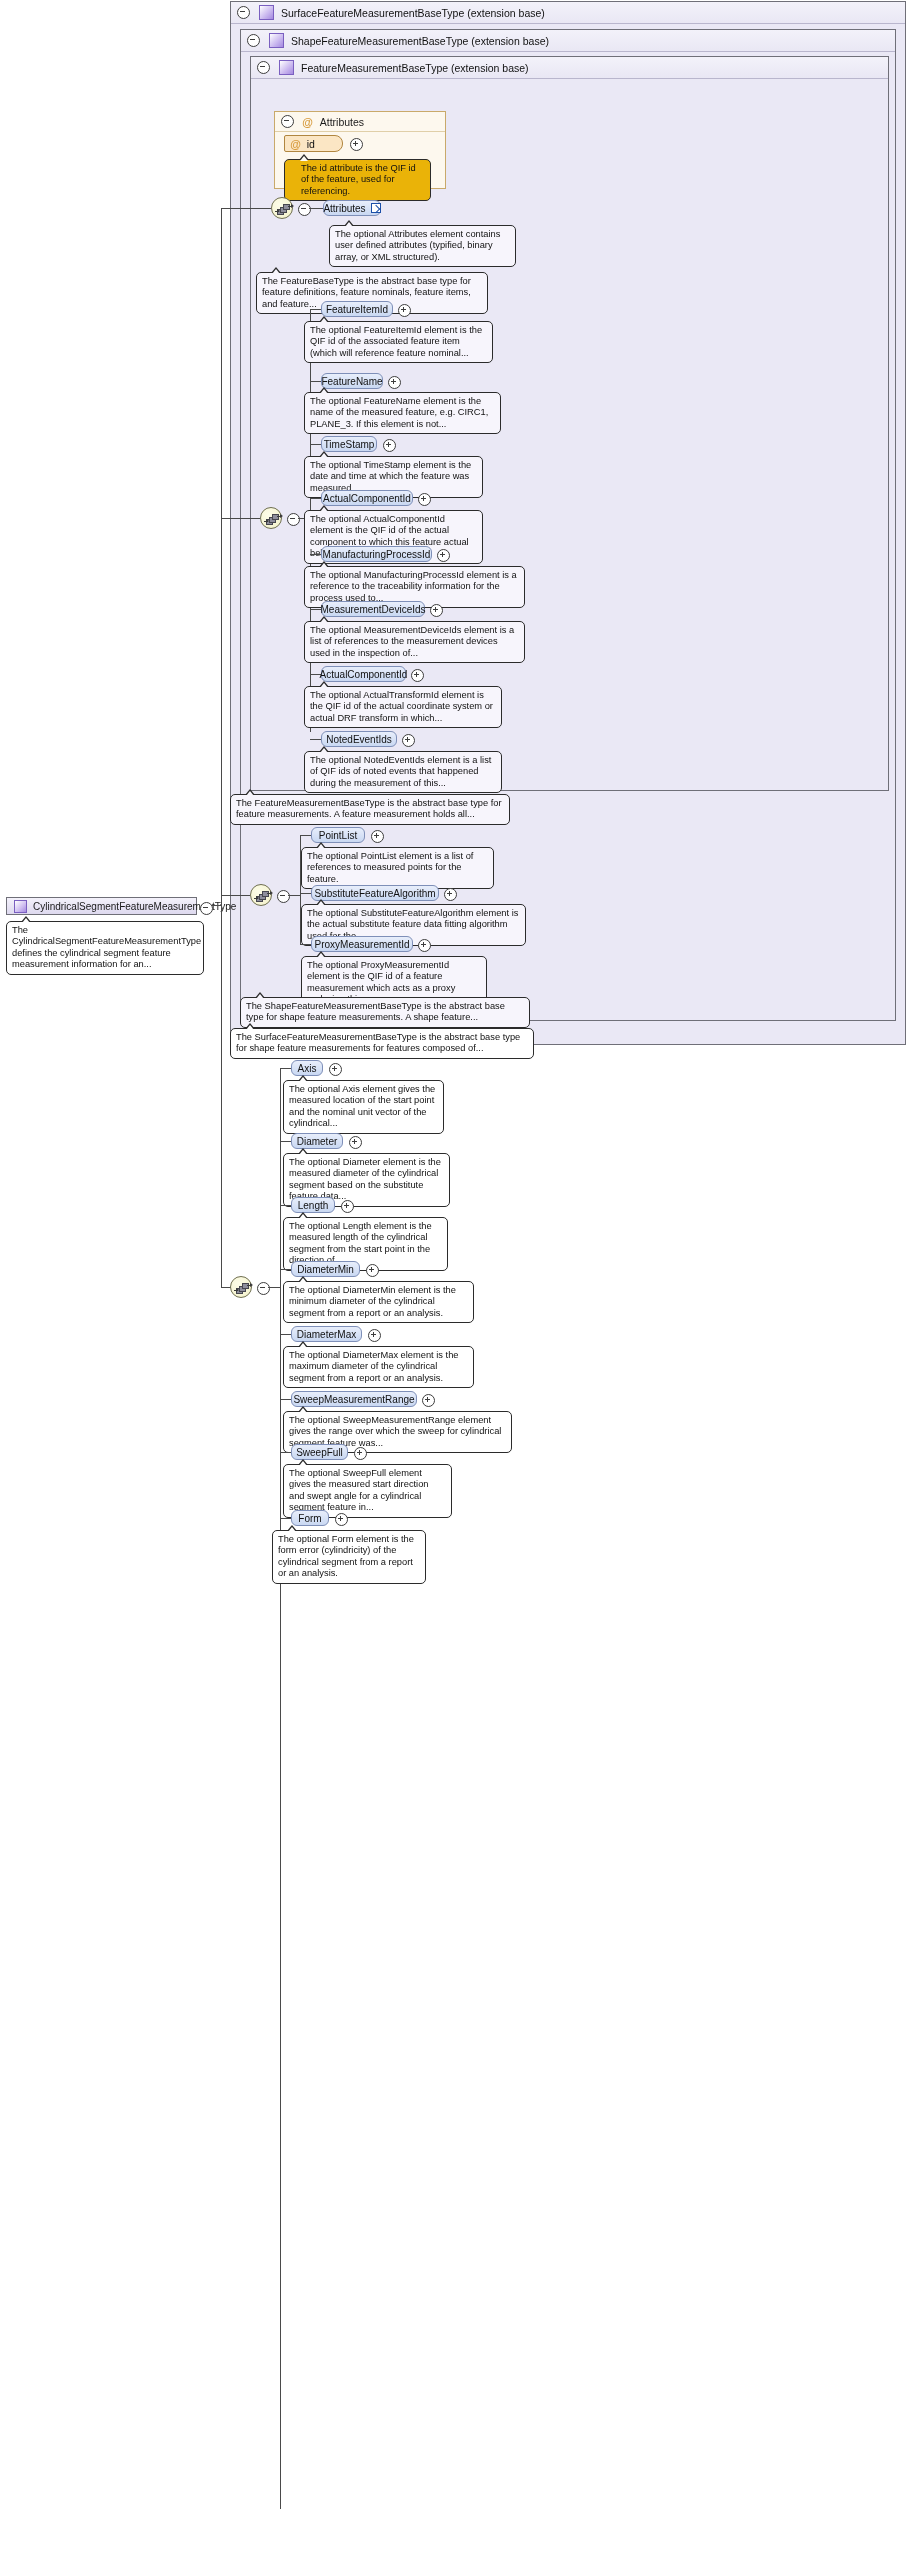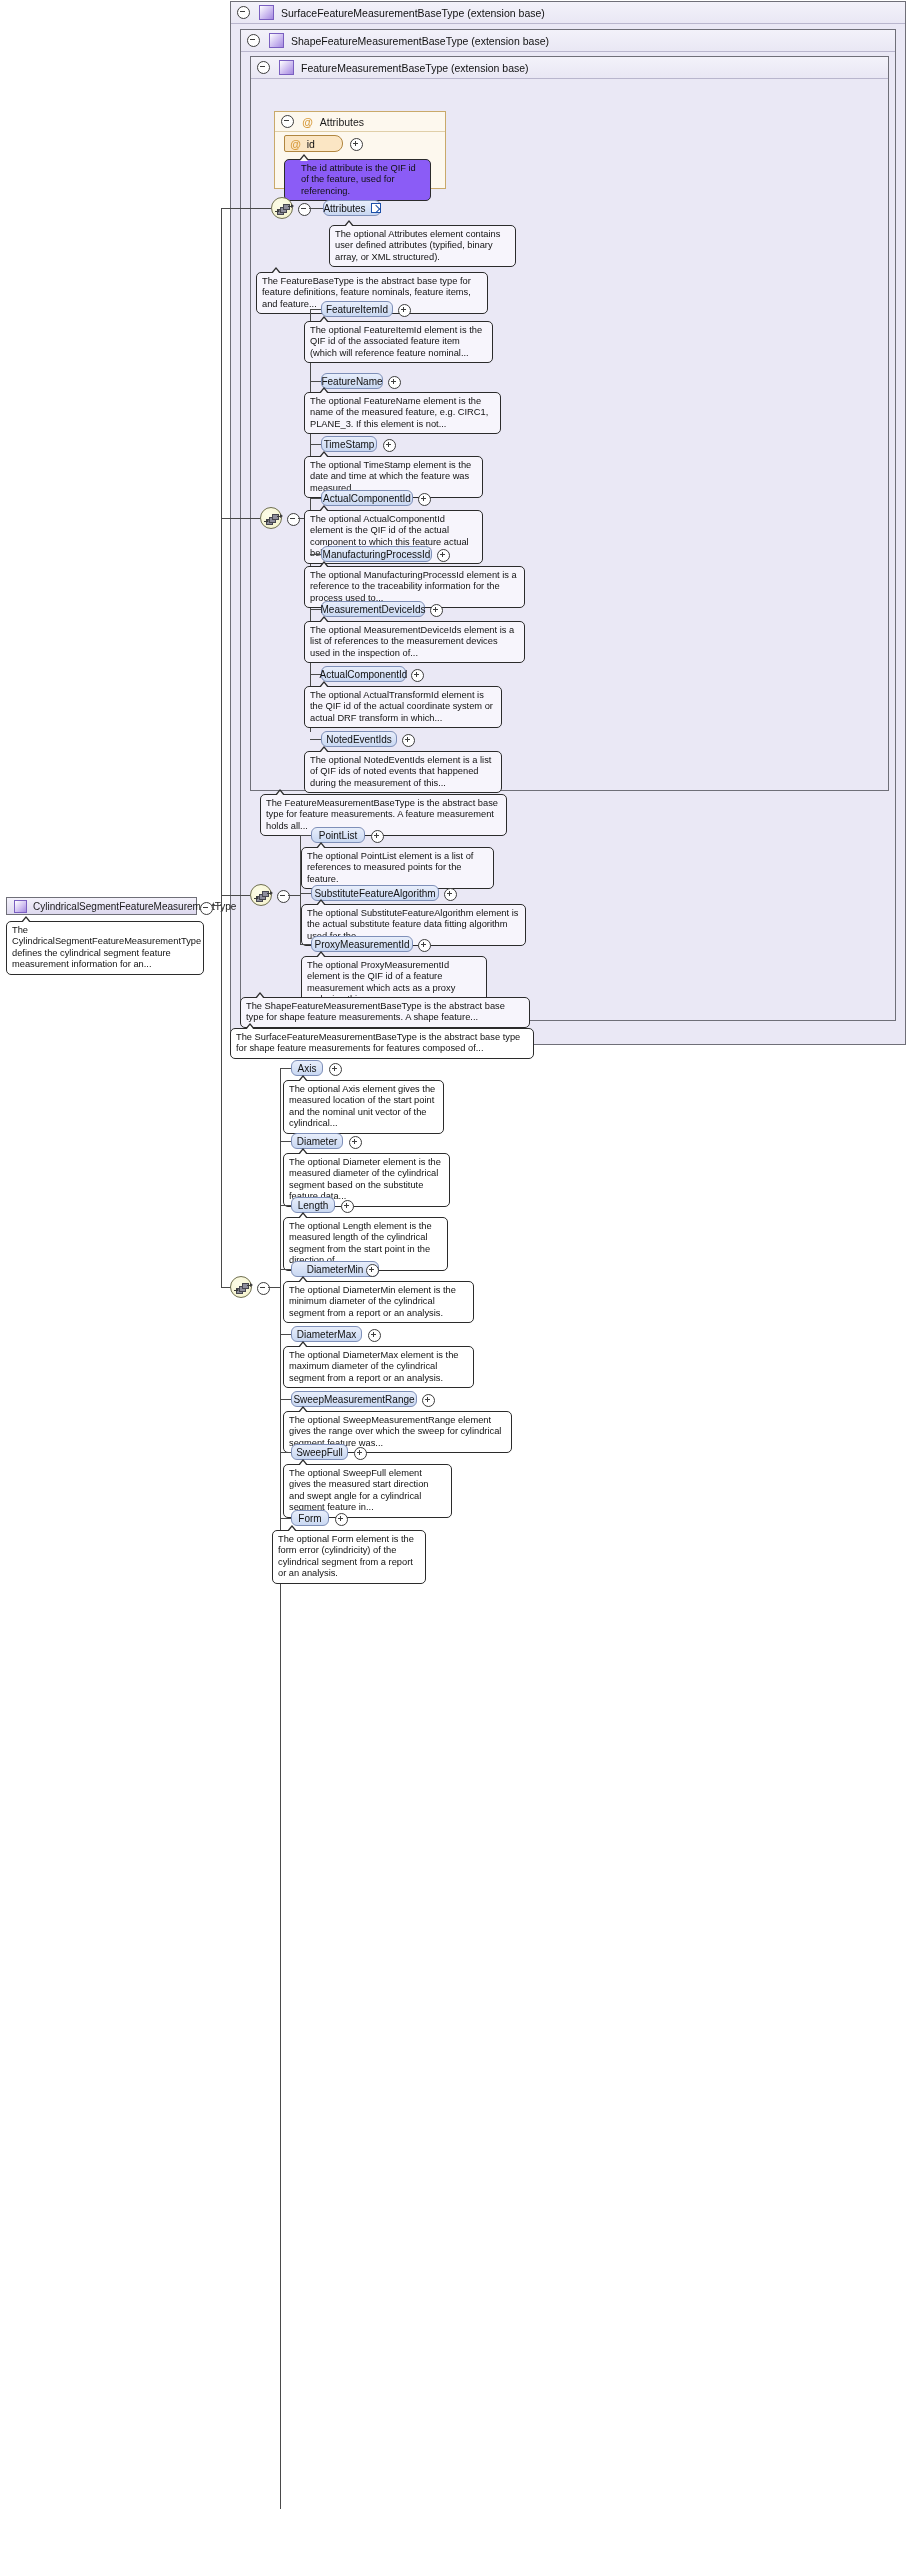--- a/index.html
+++ b/index.html
@@ -116,21 +116,21 @@
   .note:before{
     content:"";position:absolute;left:14px;top:-6px;
     width:0;height:0;border-left:5px solid transparent;border-right:5px solid transparent;
     border-bottom:6px solid #2b2b2b;
   }
   .note:after{
     content:"";position:absolute;left:15px;top:-4.5px;
     width:0;height:0;border-left:4px solid transparent;border-right:4px solid transparent;
     border-bottom:5px solid #fff;
   }
-  .note.ontint{background:#8b5cf6;padding-left:16px;}
+  .note.ontint{background:#eab308;padding-left:16px;}
   .note.ontint:after{border-bottom-color:#fdfbf4;}
   .note.onlav{background:#f7f5fc;}
   .note.onlav:after{border-bottom-color:#f7f5fc;}
 
   
   .seq{
     position:absolute;width:22px;height:22px;border-radius:50%;
     background:radial-gradient(circle at 38% 34%,#fdfde8,#f2f0c8);
     border:1.2px solid #6f6f50;
     box-sizing:border-box;
@@ -301,21 +301,21 @@
   <span class="toggle plus" style="position:absolute;left:411px;top:669px;"></span>
   <div class="note onlav" style="left:304px; top:686px; width:198px;">The optional ActualTransformId element is the QIF id of the actual coordinate system or actual DRF transform in which...</div>
 
   <div class="ln lnh" style="left:310px;top:739px;width:11px;"></div>
   <div class="elem" style="left:321px; top:731px; width:76px;">
     <span>NotedEventIds</span>
   </div>
   <span class="toggle plus" style="position:absolute;left:402px;top:734px;"></span>
   <div class="note onlav" style="left:304px; top:751px; width:198px;">The optional NotedEventIds element is a list of QIF ids of noted events that happened during the measurement of this...</div>
 
-  <div class="note onlav" style="left:260px; top:794px; width:247px;">The FeatureMeasurementBaseType is the abstract base type for feature measurements. A feature measurement holds all...</div>
+  <div class="note onlav" style="left:230px; top:794px; width:280px;">The FeatureMeasurementBaseType is the abstract base type for feature measurements. A feature measurement holds all...</div>
 
   <div class="seq" style="left:250px; top:884px;">
       <i class="sq s1"></i>
       <i class="sq s2"></i>
       <i class="sq s3"></i>
        <i class="arrw a1"></i>
       <i class="tip t1"></i>
       <i class="arrw a2"></i>
       <i class="tip t2"></i>
     </div>
@@ -390,21 +390,21 @@
   <div class="note" style="left:283px; top:1153px; width:167px;">The optional Diameter element is the measured diameter of the cylindrical segment based on the substitute feature data...</div>
 
   <div class="ln lnh" style="left:280px;top:1205px;width:11px;"></div>
   <div class="elem" style="left:291px; top:1197px; width:44px;">
     <span>Length</span>
   </div>
   <span class="toggle plus" style="position:absolute;left:341px;top:1200px;"></span>
   <div class="note" style="left:283px; top:1217px; width:165px;">The optional Length element is the measured length of the cylindrical segment from the start point in the direction of...</div>
 
   <div class="ln lnh" style="left:280px;top:1269px;width:11px;"></div>
-  <div class="elem" style="left:291px; top:1261px; width:88px;">
+  <div class="elem" style="left:291px; top:1261px; width:69px;">
     <span>DiameterMin</span>
   </div>
   <span class="toggle plus" style="position:absolute;left:366px;top:1264px;"></span>
   <div class="note" style="left:283px; top:1281px; width:191px;">The optional DiameterMin element is the minimum diameter of the cylindrical segment from a report or an analysis.</div>
 
   <div class="ln lnh" style="left:280px;top:1334px;width:11px;"></div>
   <div class="elem" style="left:291px; top:1326px; width:71px;">
     <span>DiameterMax</span>
   </div>
   <span class="toggle plus" style="position:absolute;left:368px;top:1329px;"></span>

